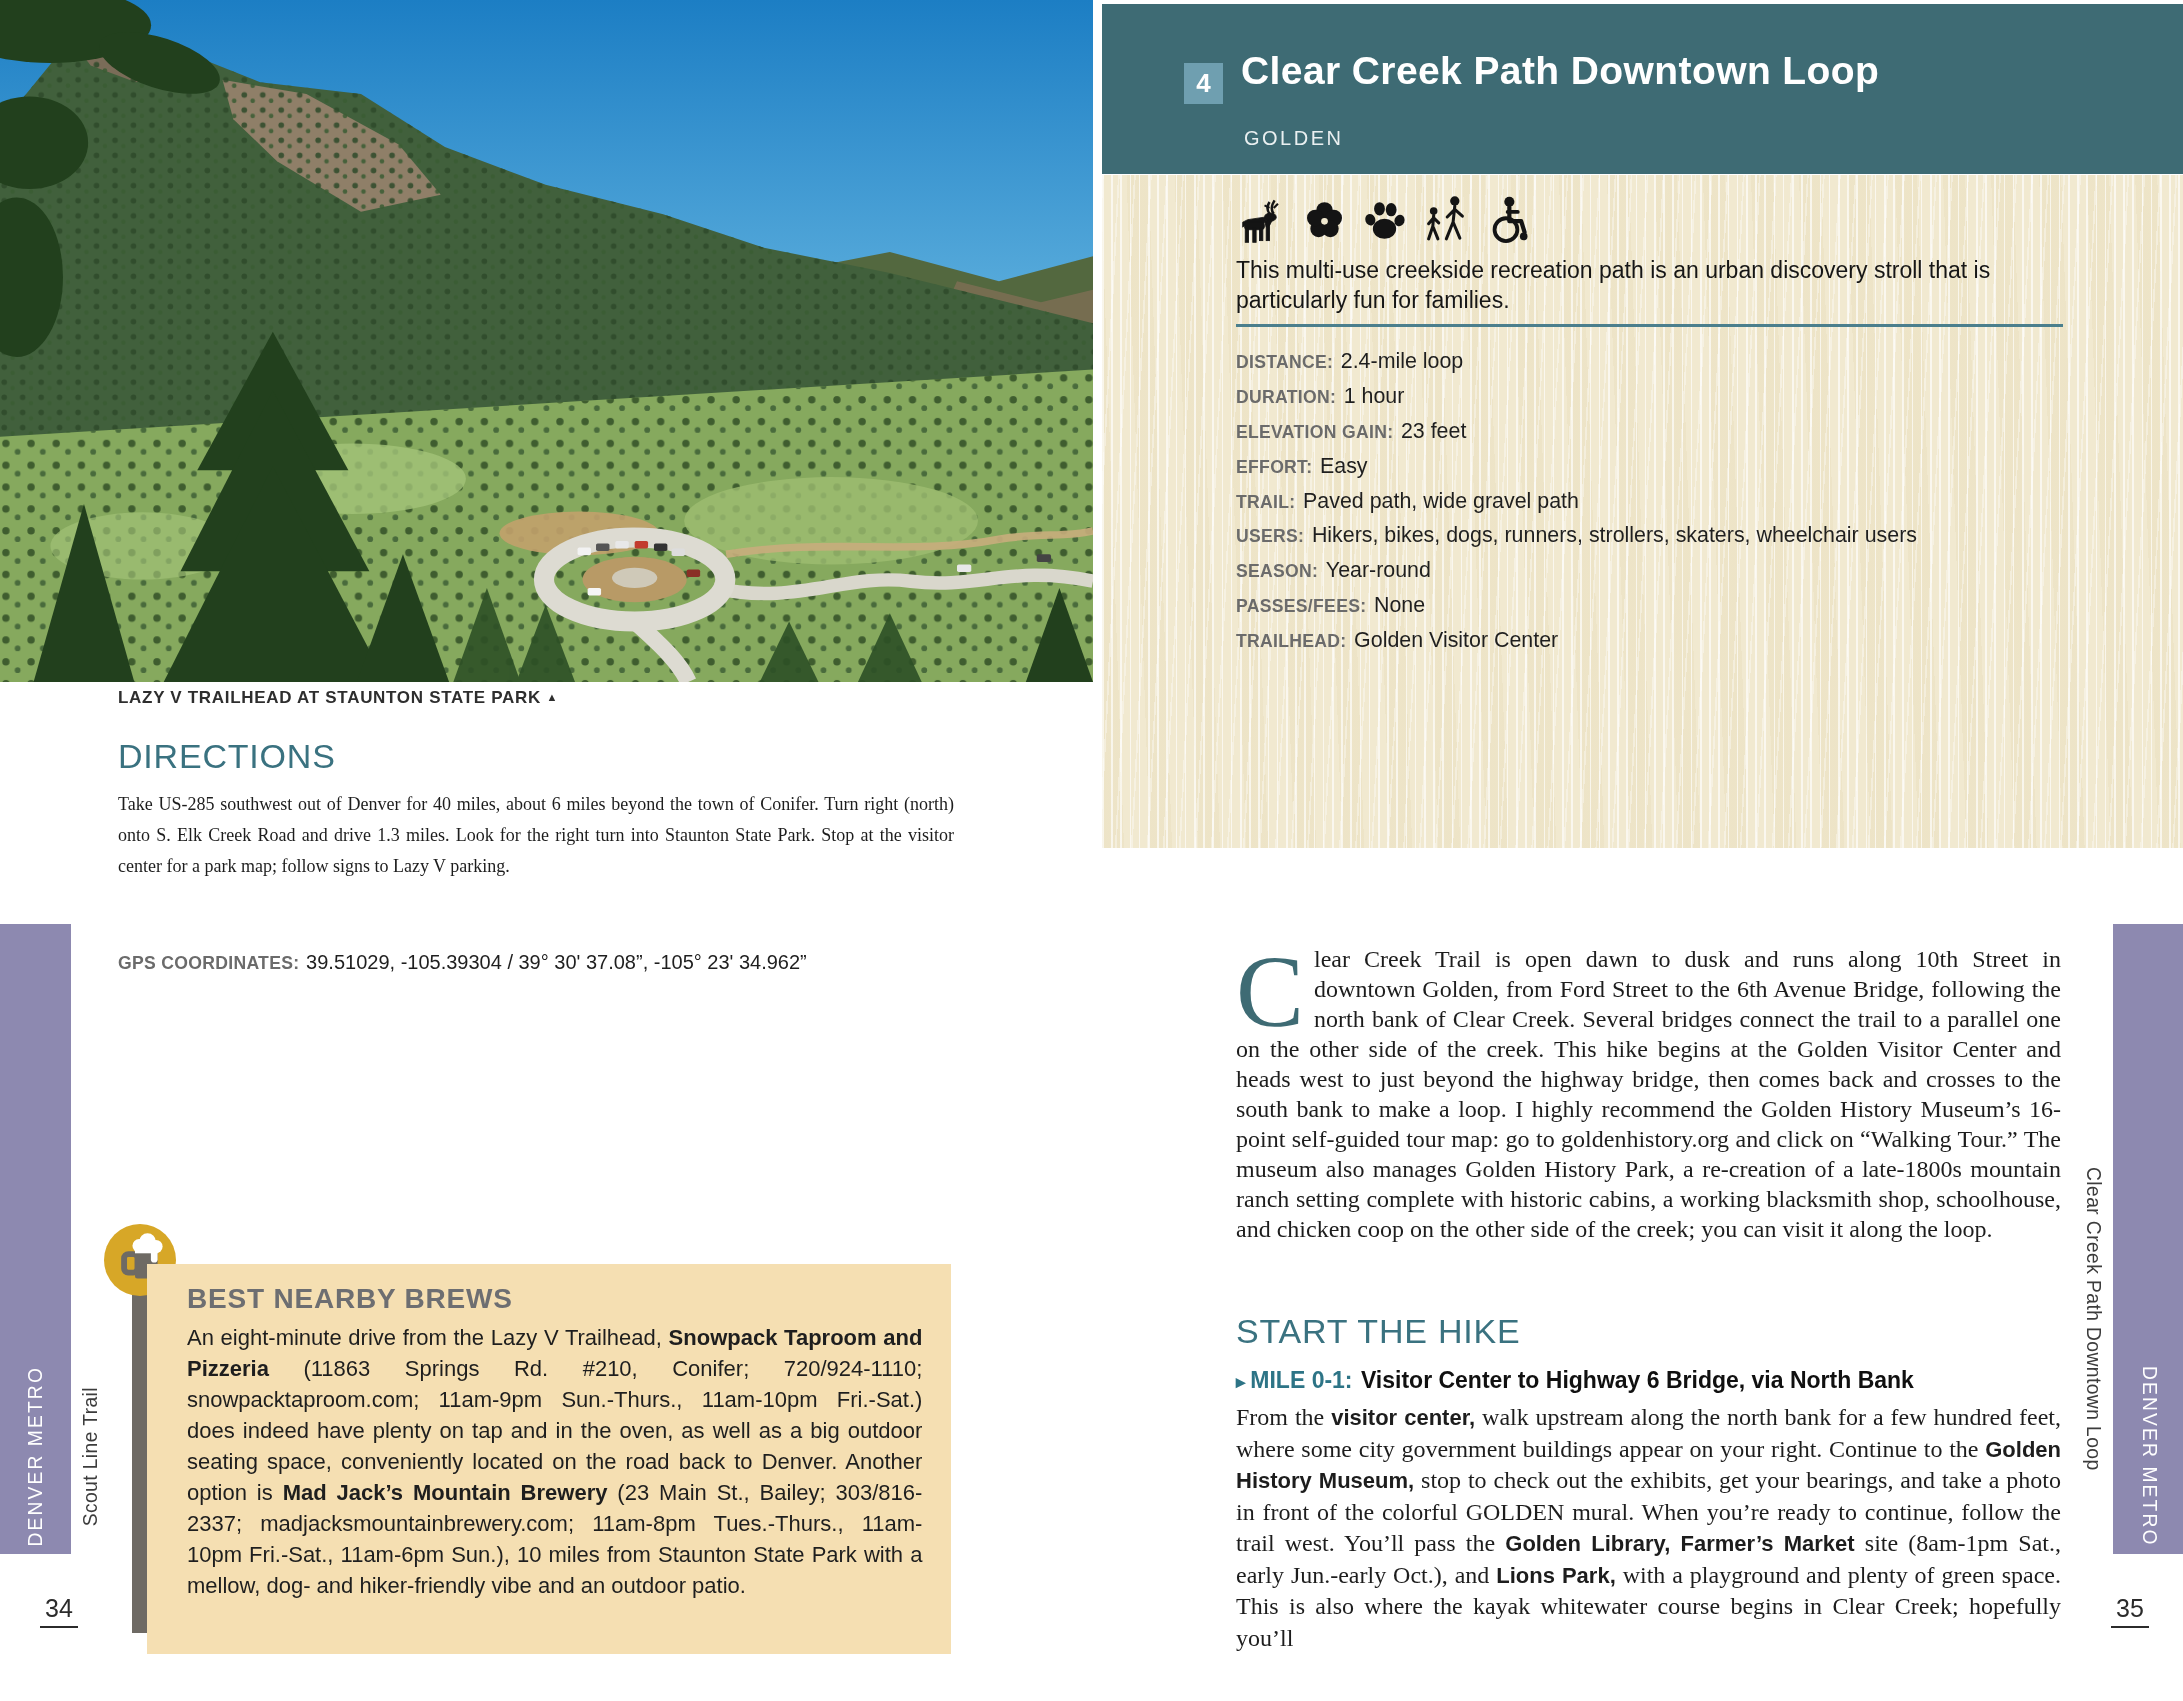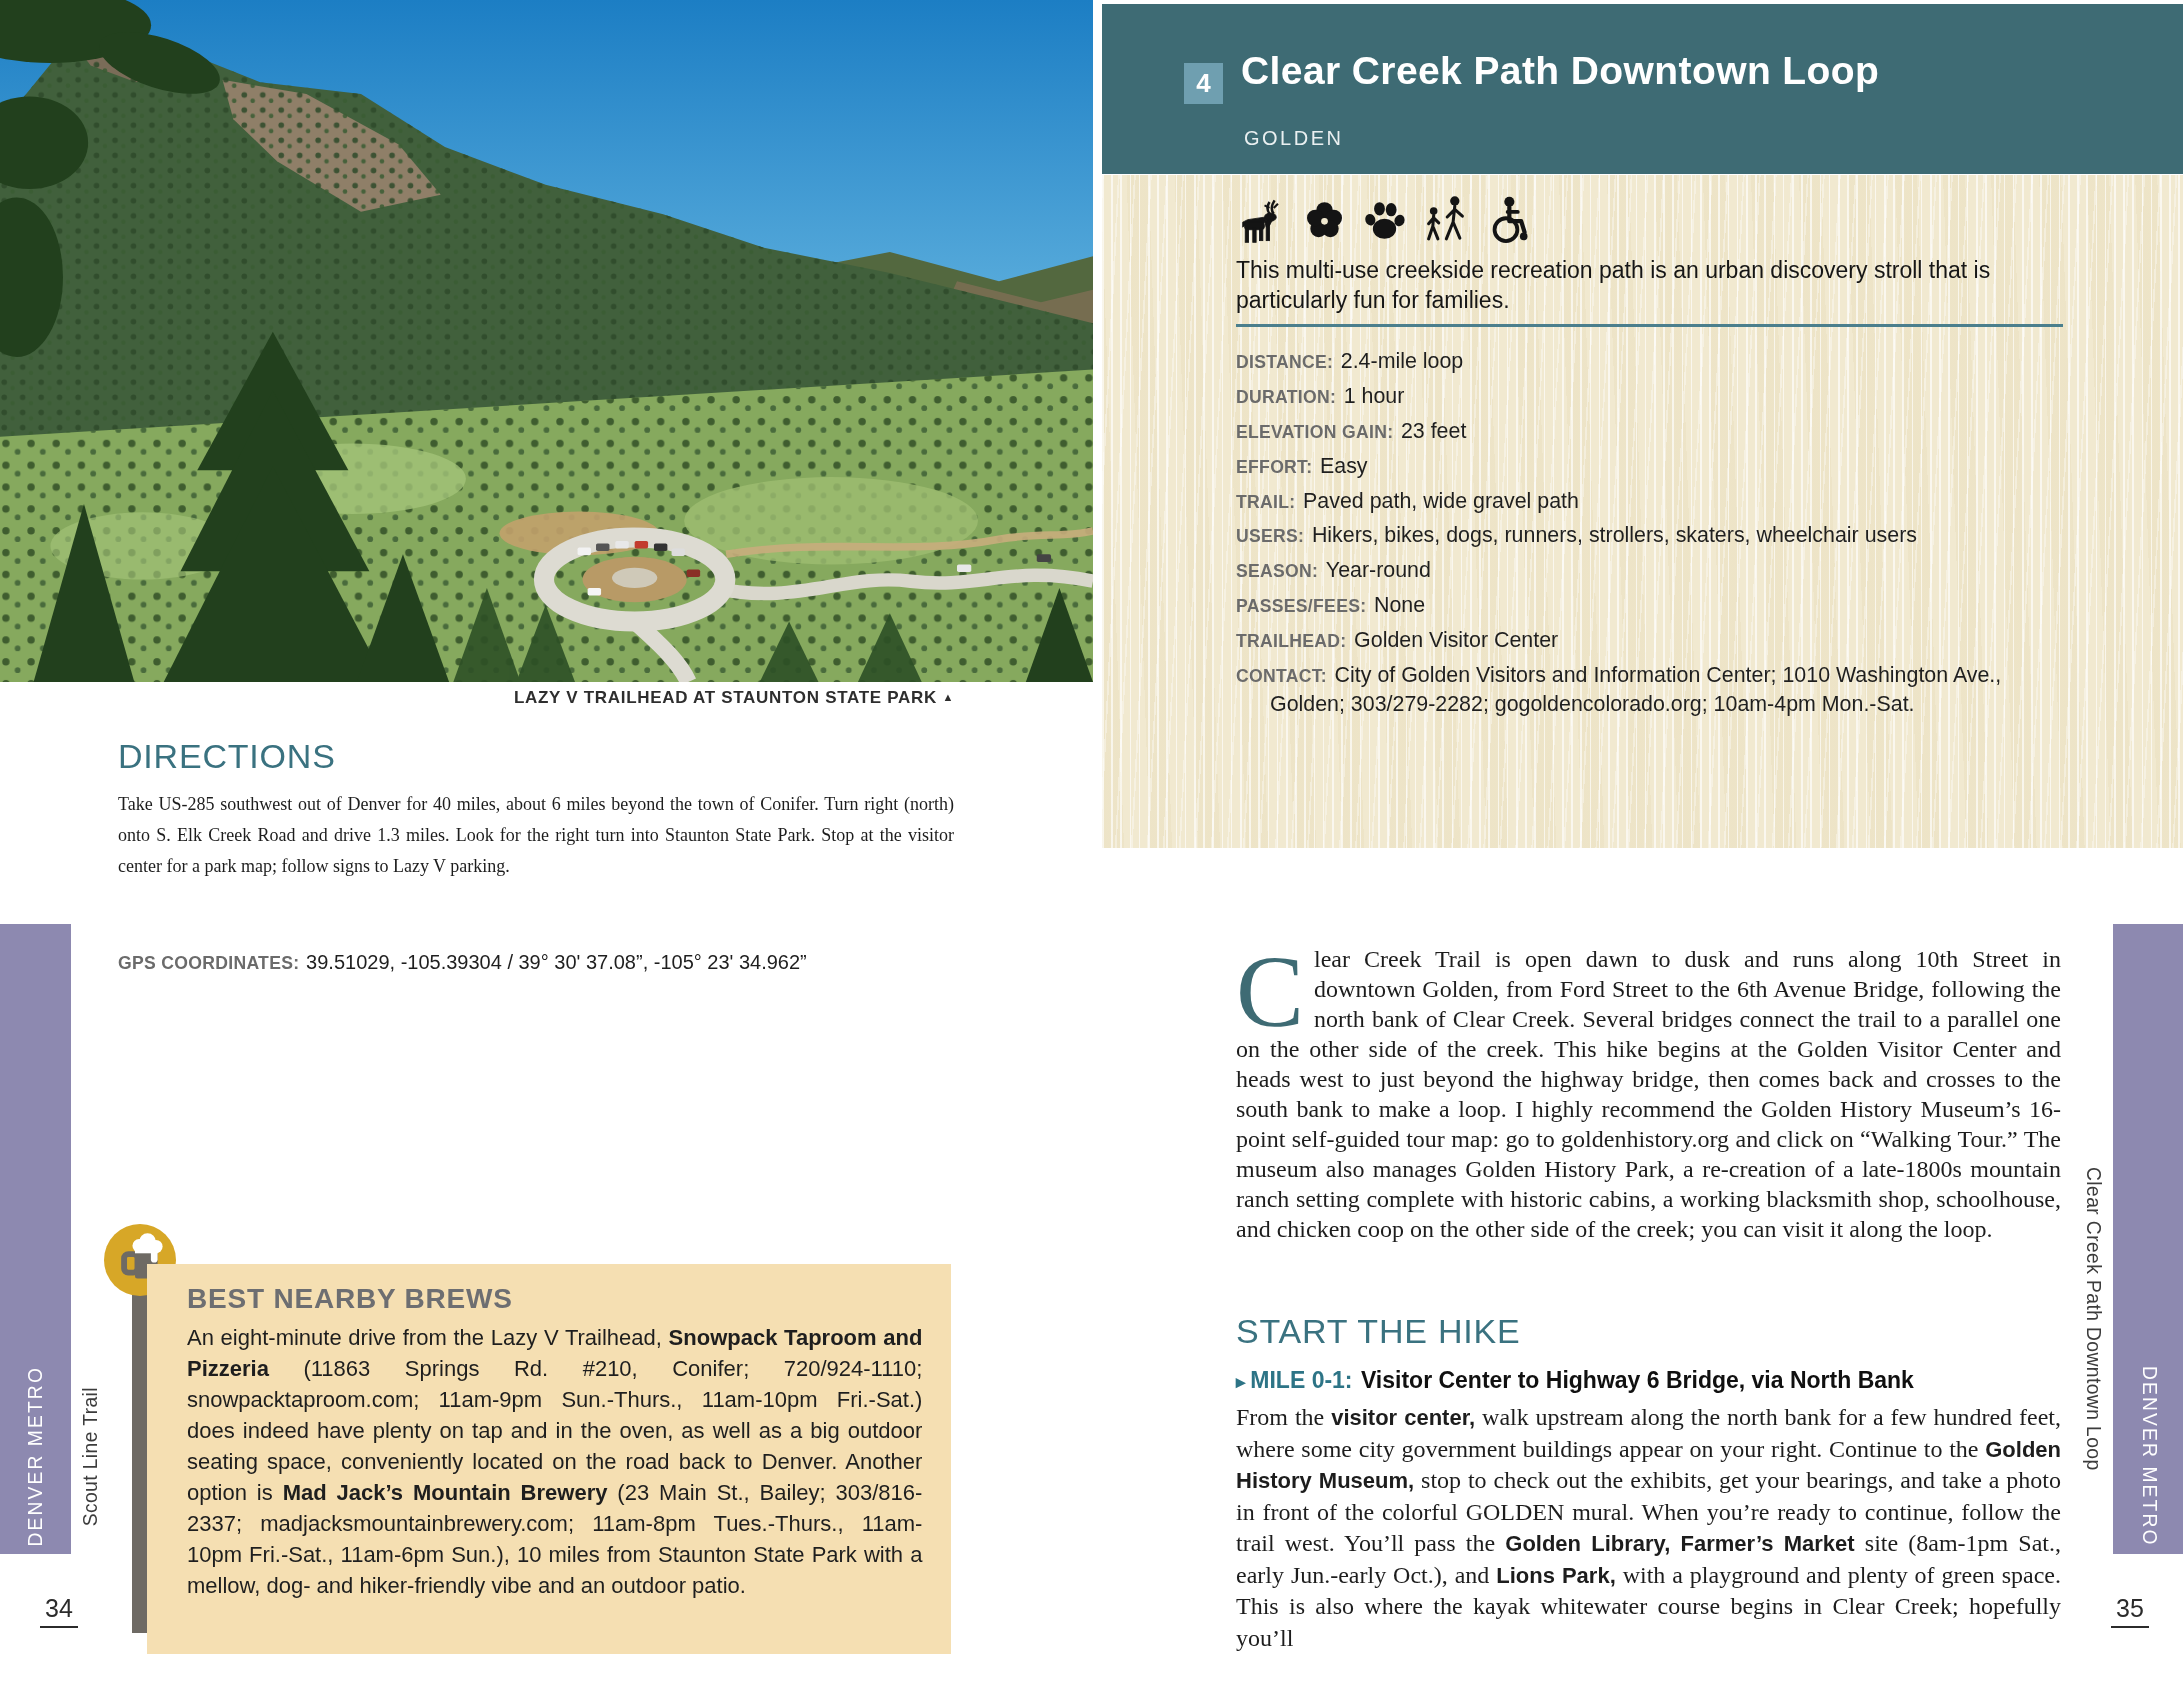--- a/index.html
+++ b/index.html
@@ -10,21 +10,21 @@
     --divider:#4b7f8d;
   }
   *{margin:0;padding:0;box-sizing:border-box;}
   html,body{width:2183px;height:1701px;}
   body{position:relative;background:#ffffff;font-family:"Liberation Sans",sans-serif;color:var(--ink);overflow:hidden;}
   .abs{position:absolute;}
 
   
   .photo{left:0;top:0;width:1093px;height:682px;overflow:hidden;}
   .photo svg{display:block;width:100%;height:100%;}
-  .caption{left:118px;top:688px;width:836px;text-align:right;font-size:17px;font-weight:700;
+  .caption{left:118px;top:688px;width:836px;font-size:17px;font-weight:700;
            letter-spacing:0.7px;color:#2e2e2e;}
   .caption .tri{font-size:11px;vertical-align:1.7px;}
   .sec-heading{font-size:34px;font-weight:400;letter-spacing:0.8px;color:var(--heading-teal);}
   .directions-h{left:118px;top:737px;}
   .serifp{font-family:"Liberation Serif",serif;font-size:18px;line-height:31px;color:var(--ink);
           text-align:justify;}
   .directions-p{left:118px;top:789px;width:836px;}
   .gps{left:118px;top:951px;width:840px;font-size:20px;}
   .gps .glabel{font-size:17.6px;font-weight:700;color:var(--labelgray);letter-spacing:0.3px;margin-right:6.7px;}
   .gps .gval{color:#1f1f1f;}
@@ -275,21 +275,20 @@
       <div class="stat"><span class="slabel">USERS:</span><span class="sval">Hikers, bikes, dogs, runners, strollers, skaters, wheelchair users</span></div>
 
       <div class="stat"><span class="slabel">SEASON:</span><span class="sval">Year-round</span></div>
 
       <div class="stat"><span class="slabel">PASSES/FEES:</span><span class="sval">None</span></div>
 
 
       <div class="stat"><span class="slabel">TRAILHEAD:</span><span class="sval">Golden Visitor Center</span></div>
 
 
-      <div class="stat"><span class="slabel">CONTACT:</span><span class="sval">City of Golden Visitors and Information Center; 1010 Washington Ave., Golden; 303/279-2282; gogoldencolorado.org; 10am-4pm Mon.-Sat.</span></div>
     </div>
 </div>
 
 <div class="abs article">
   <span class="dropcap">C</span>
   <span class="serif-flow">lear Creek Trail is open dawn to dusk and runs along 10th Street in downtown Golden, from Ford Street to the 6th Avenue Bridge, following the north bank of Clear Creek. Several bridges connect the trail to a parallel one on the other side of the creek. This hike begins at the Golden Visitor Center and heads west to just beyond the highway bridge, then comes back and crosses to the south bank to make a loop. I highly recommend the Golden History Museum’s 16-point self-guided tour map: go to goldenhistory.org and click on “Walking Tour.” The museum also manages Golden History Park, a re-creation of a late-1800s mountain ranch setting complete with historic cabins, a working blacksmith shop, schoolhouse, and chicken coop on the other side of the creek; you can visit it along the loop.</span>
 </div>
 
 <h2 class="abs sec-heading starthike-h">START THE HIKE</h2>
 <div class="abs mile-line">

